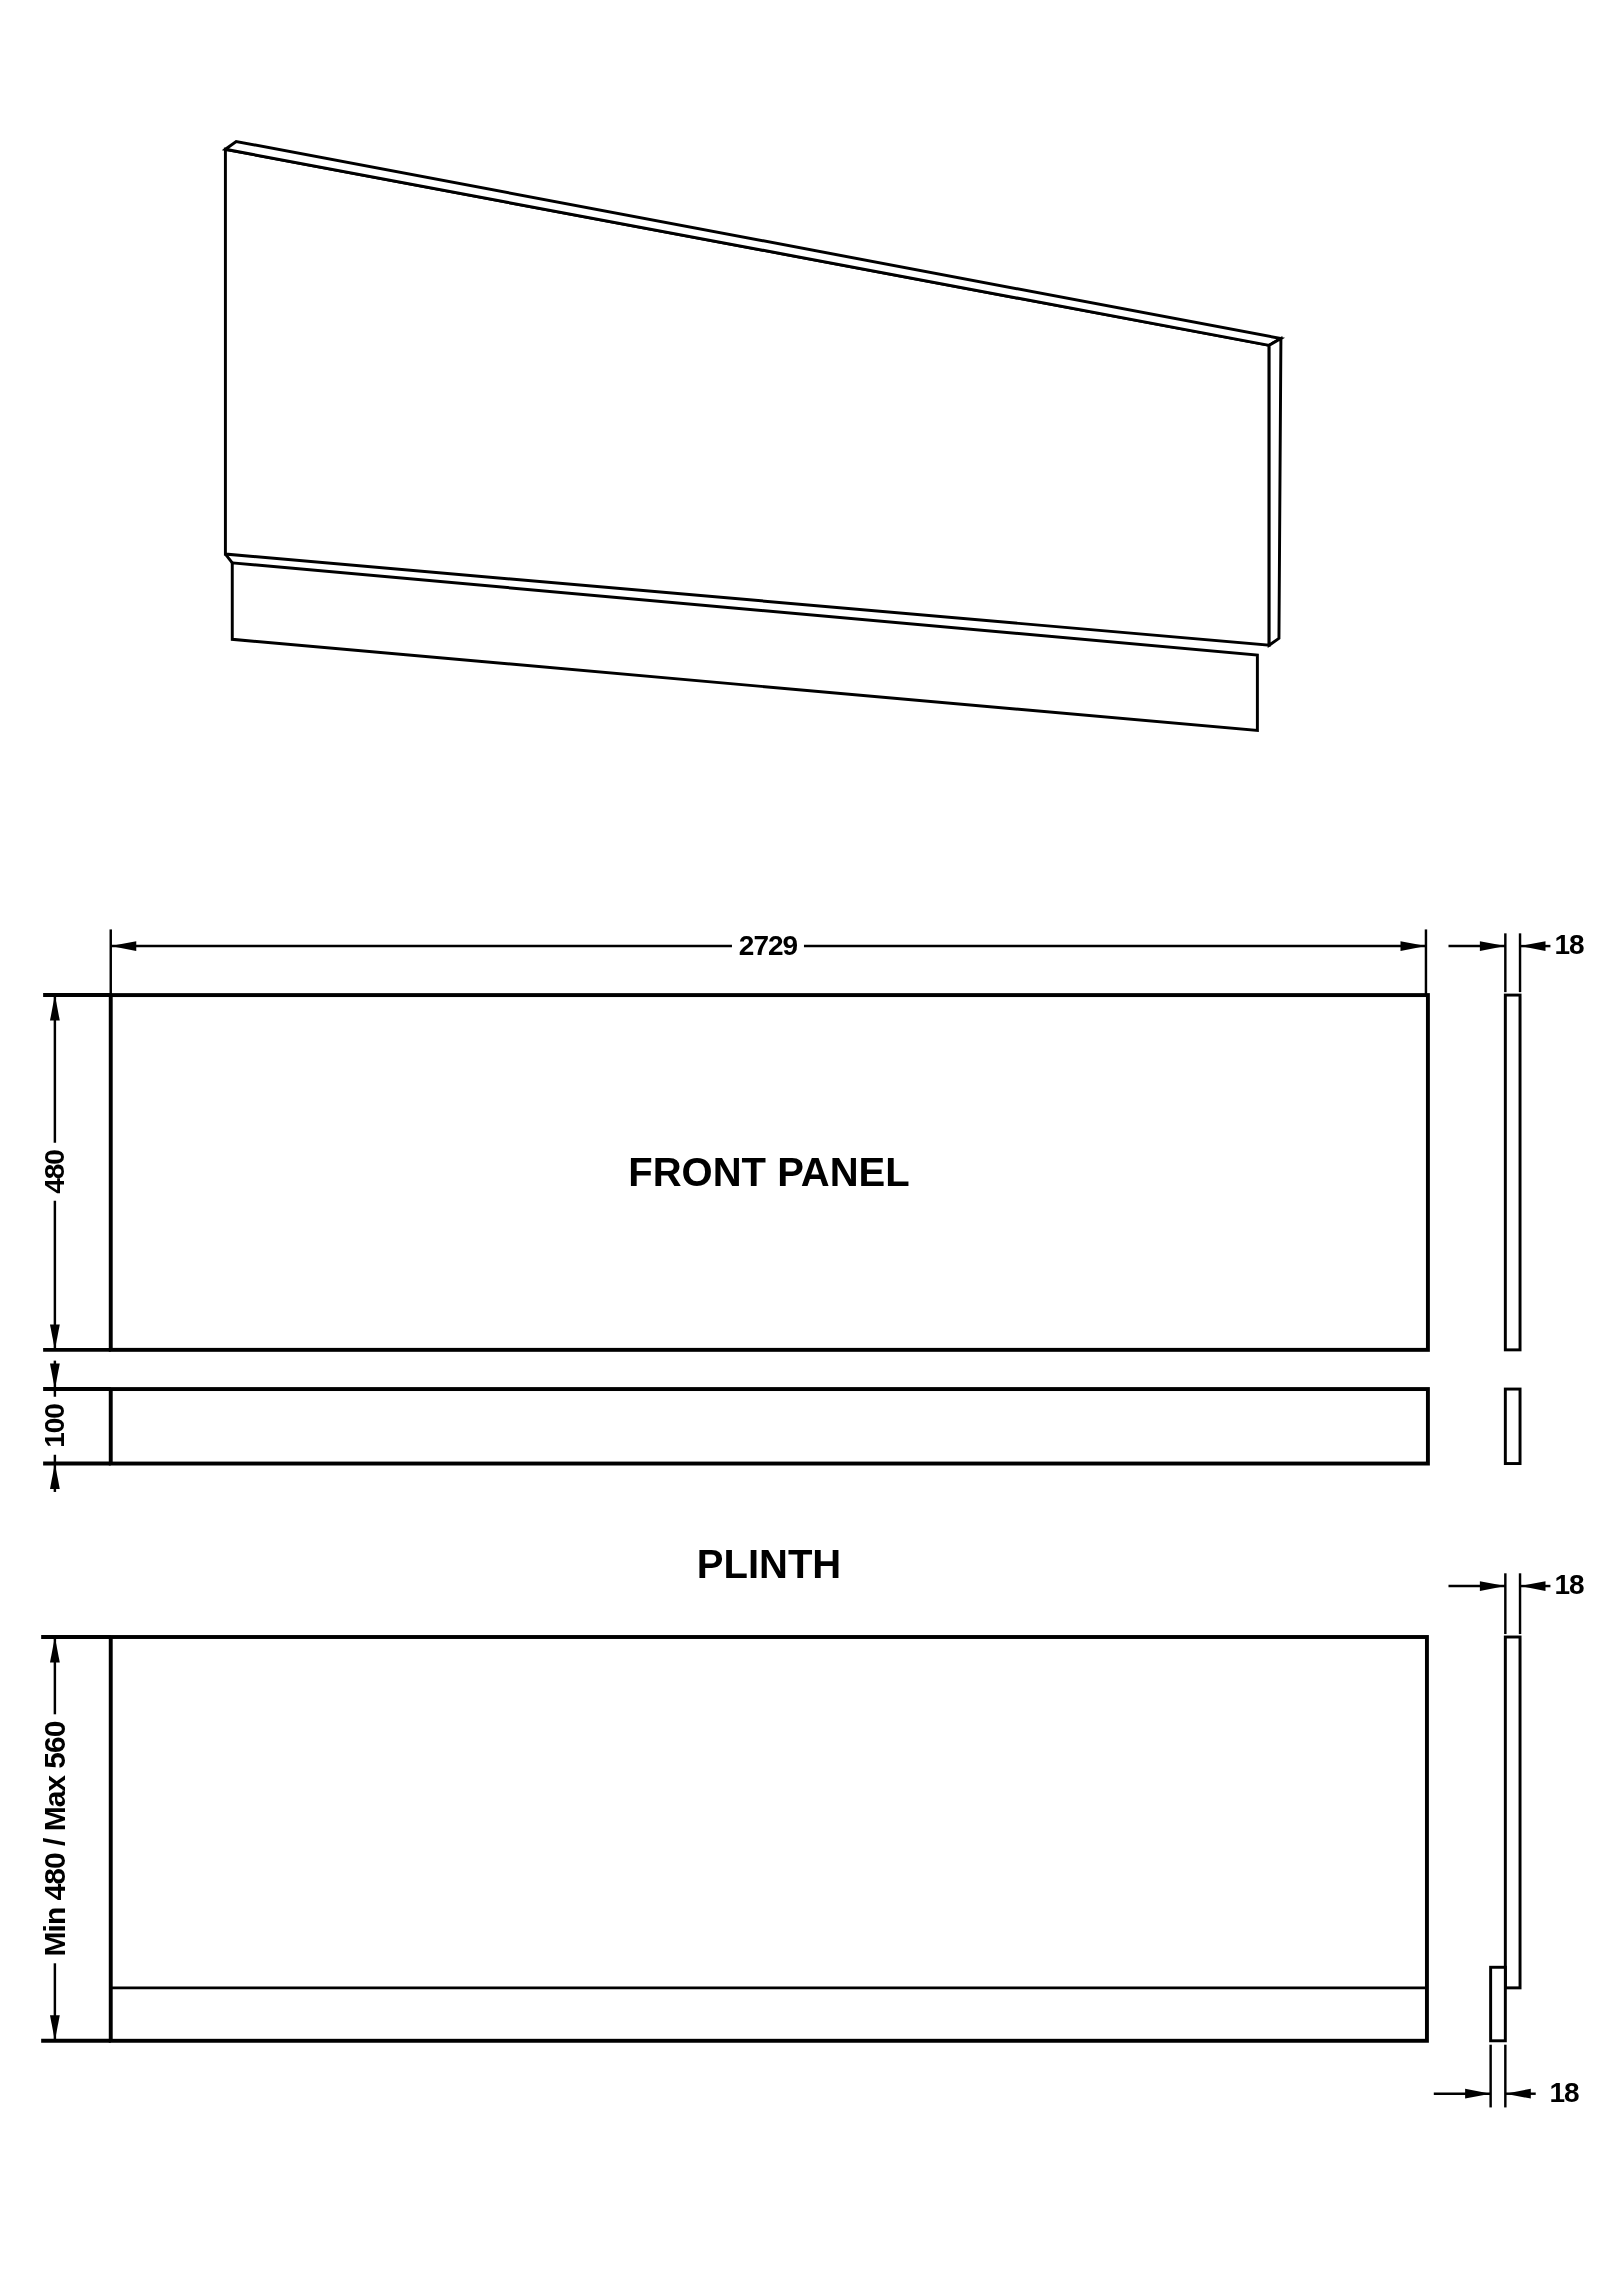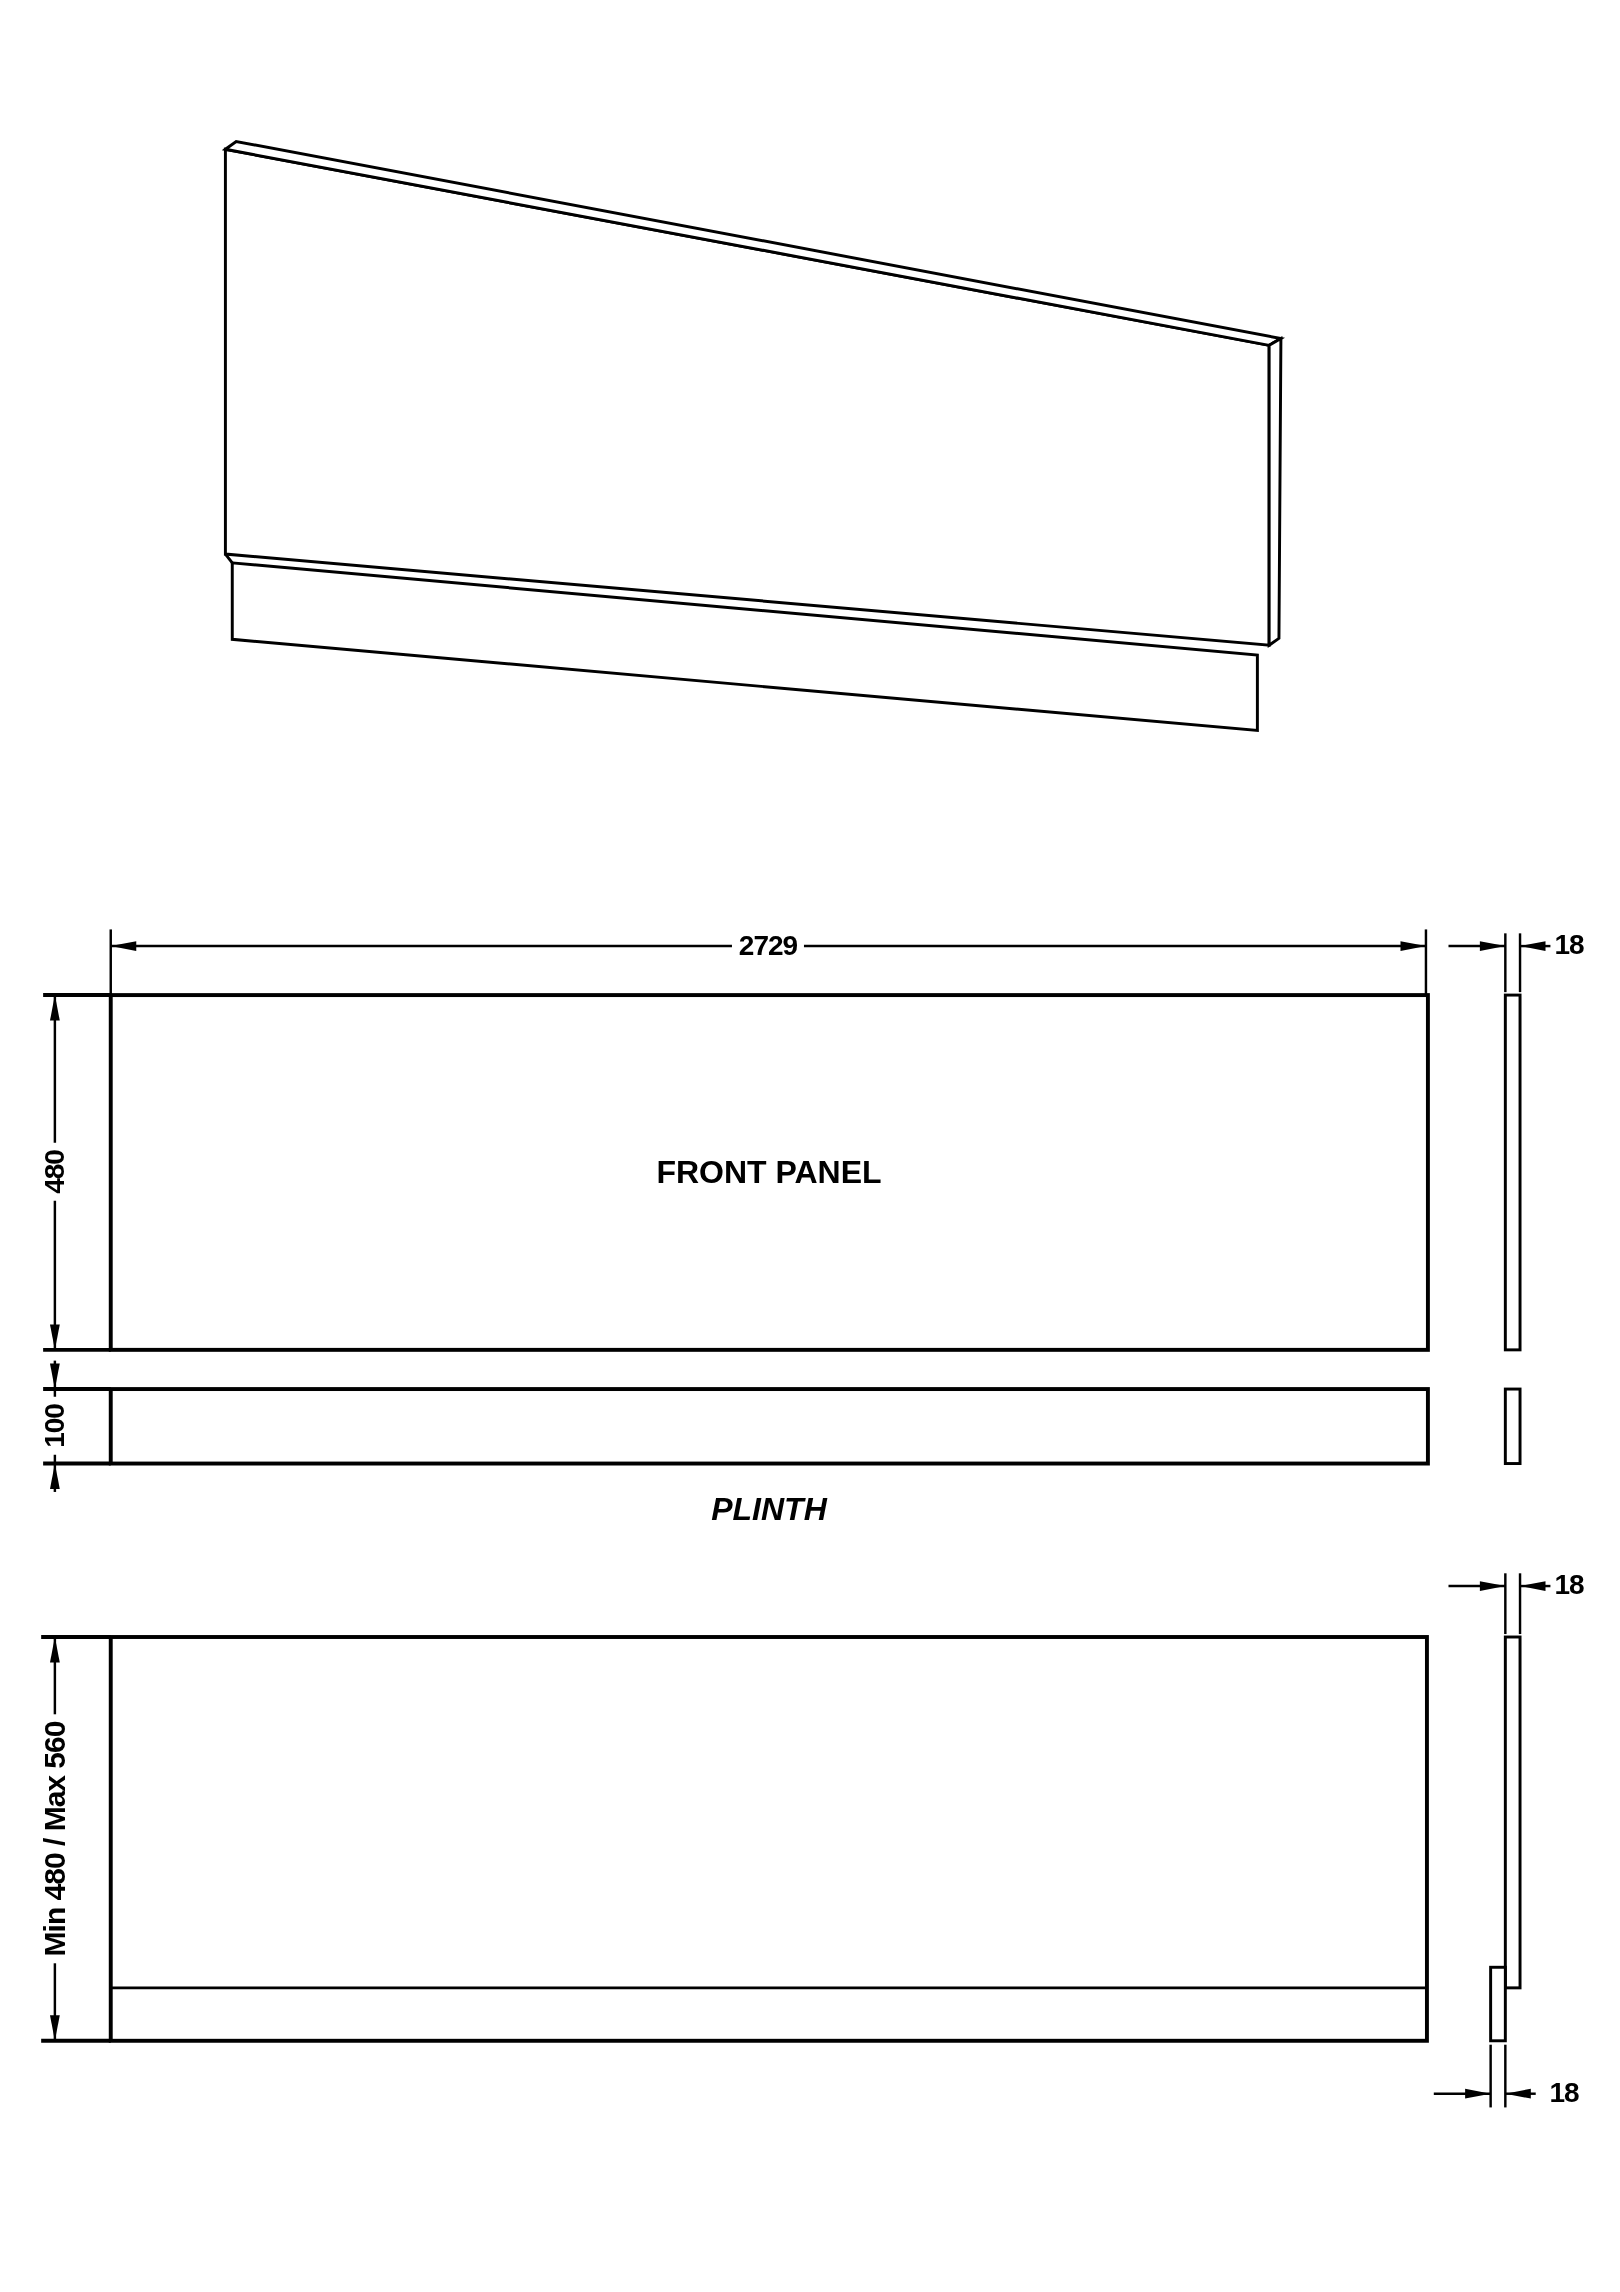--- a/index.html
+++ b/index.html
@@ -33,21 +33,21 @@
     background: #ffffff;
     padding: 2px 6.9px;
   }
   .lbl.vert {
     transform: translate(-50%, -50%) rotate(-90deg);
   }
   .dim-num {
     font-size: 28px;
   }
   .view-title {
-    font-size: 32px;
+    font-size: 40px;
     letter-spacing: 0px;
   }
   .minmax {
     font-size: 30px;
   }
 </style>
 </head>
 <body>
 
 <div id="canvas">
@@ -136,21 +136,21 @@
   <div class="lbl dim-num on-line" style="left:768px; top:946px;">2729</div>
 
   <div class="lbl dim-num" style="left:1569px; top:945px;">18</div>
 
   <div class="lbl dim-num vert on-line" style="left:55px; top:1172px;">480</div>
 
   <div class="lbl view-title" style="left:769px; top:1172px;">FRONT PANEL</div>
 
   <div class="lbl dim-num vert on-line" style="left:55px; top:1426px;">100</div>
 
-  <div class="lbl view-title" style="left:769px; top:1509px;font-style:italic;">PLINTH</div>
+  <div class="lbl view-title" style="left:769px; top:1564px;">PLINTH</div>
 
   <div class="lbl minmax vert on-line" style="left:55px; top:1839px;">Min 480 / Max 560</div>
 
   <div class="lbl dim-num" style="left:1569px; top:1585px;">18</div>
 
   <div class="lbl dim-num" style="left:1564px; top:2093px;">18</div>
 
 </div>
 
 

